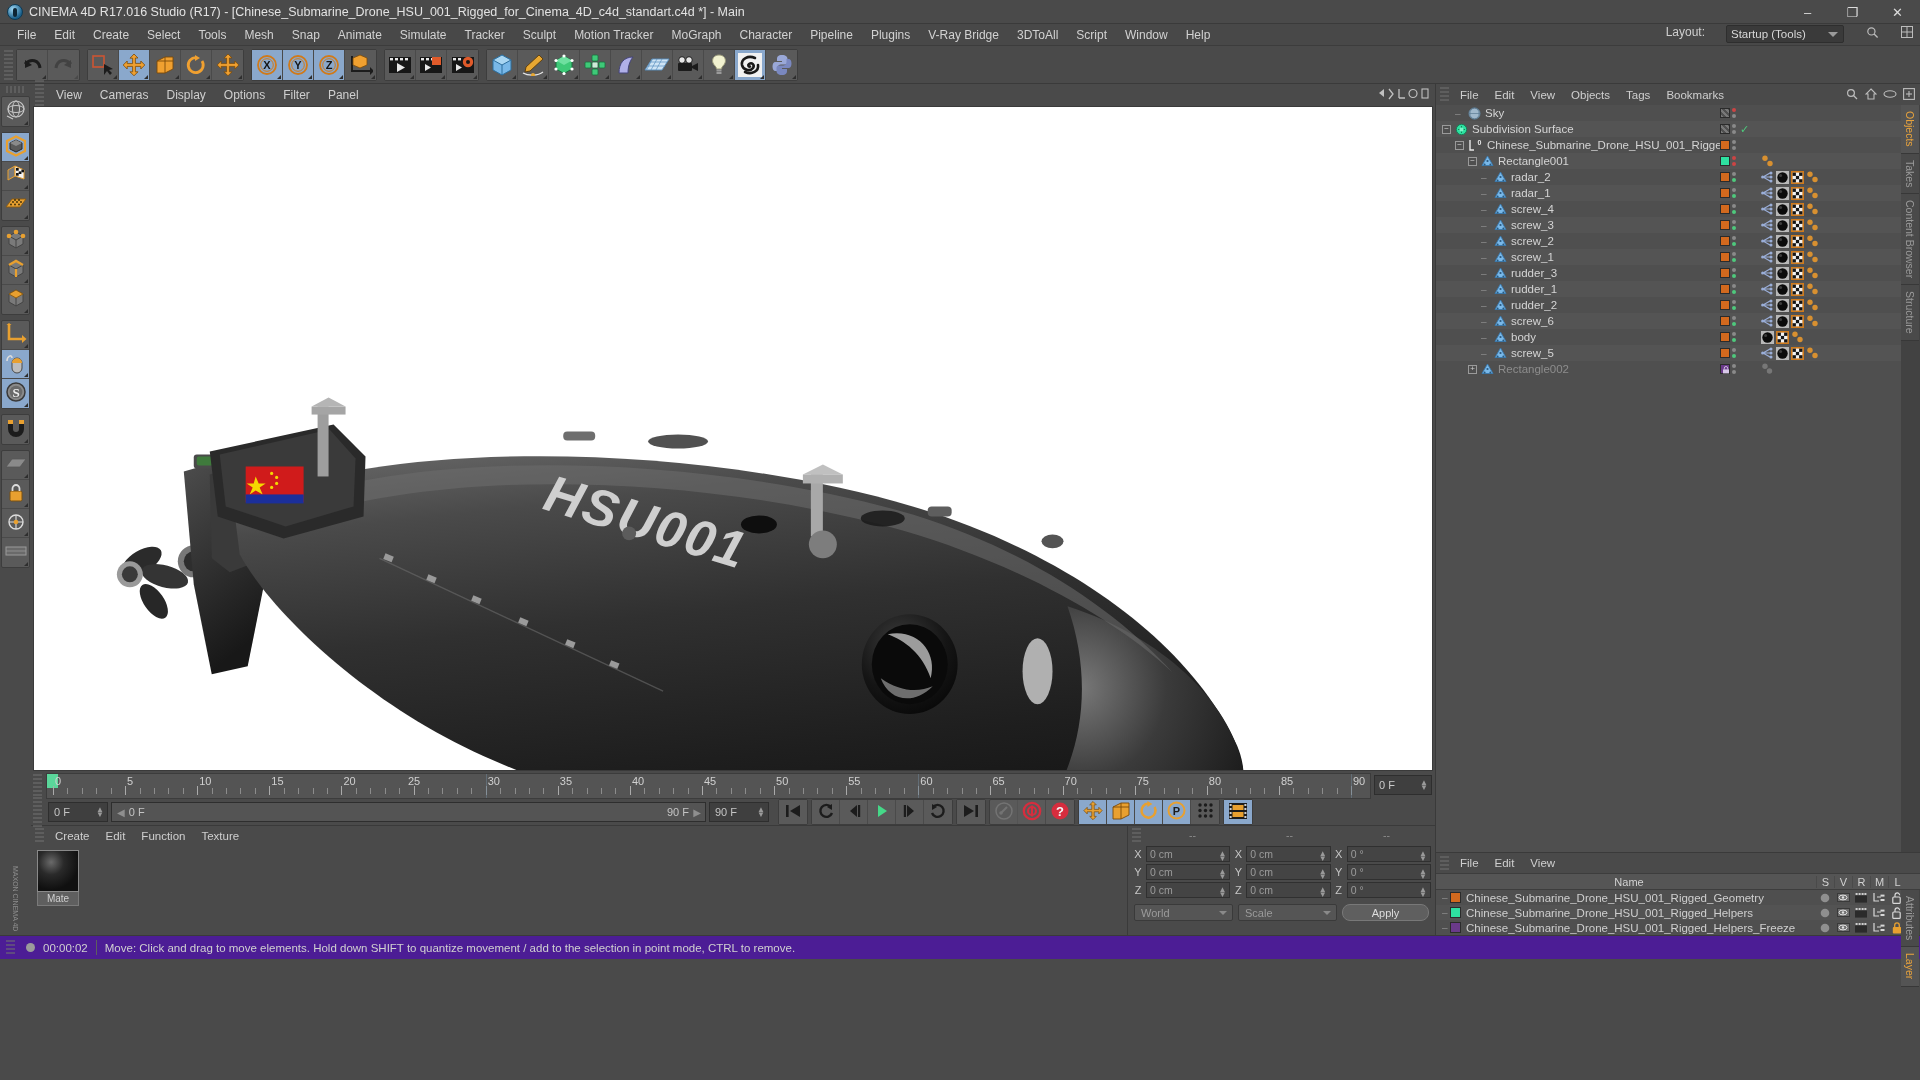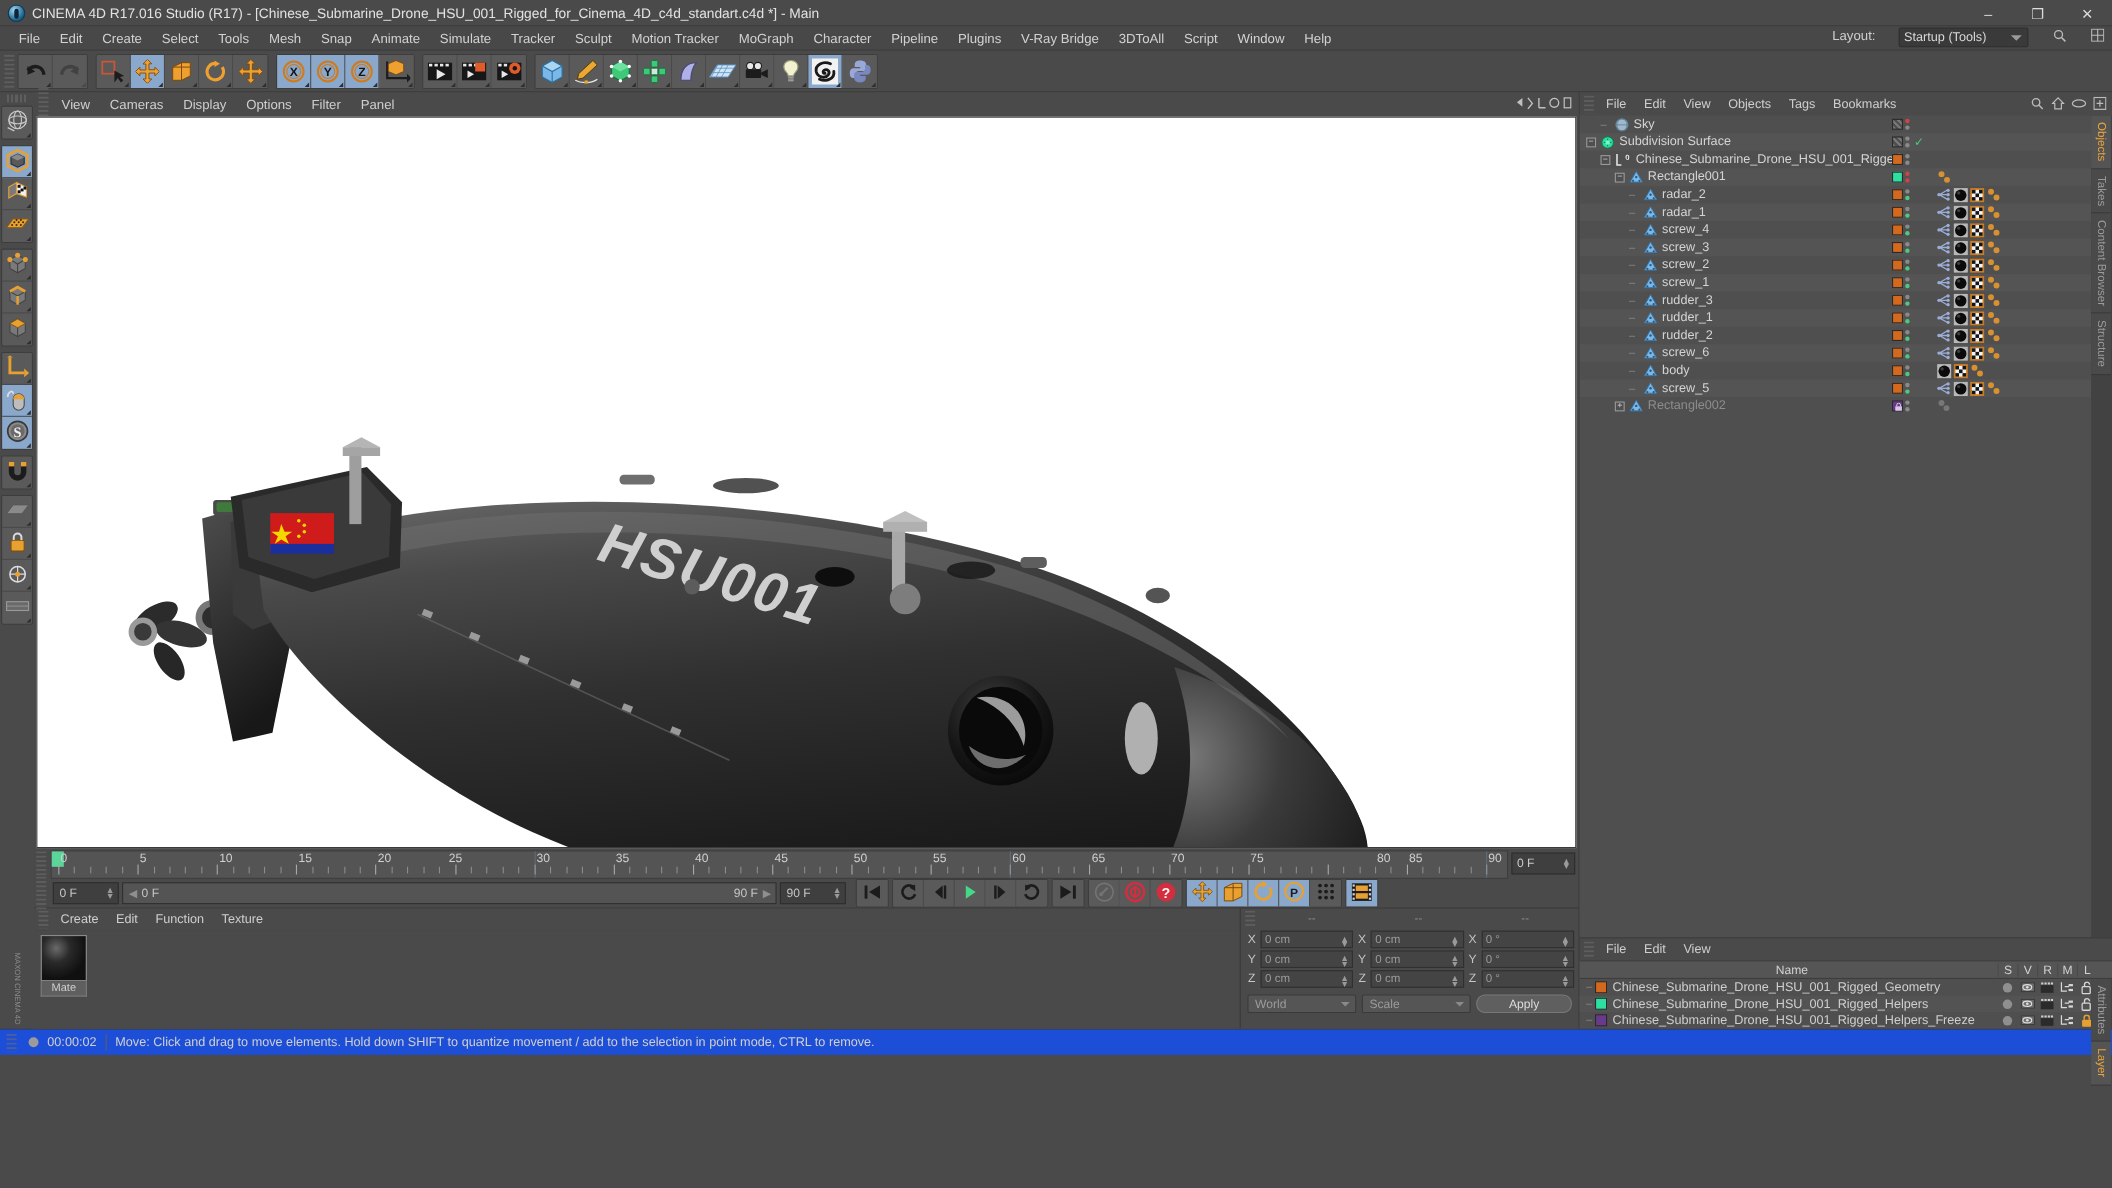--- a/index.html
+++ b/index.html
@@ -164,21 +164,21 @@
   .lmcols{height:17px;background:#555;display:flex;align-items:center;font-size:11px;
      color:#d2d2d2;border-top:1px solid #3d3d3d;border-bottom:1px solid #3d3d3d;}
   .lmcols .nmh{flex:1;padding-left:6px;text-align:center;}
   .lmcols .ch{width:18px;text-align:center;border-left:1px solid #4a4a4a;}
   .lrow{height:15px;display:flex;align-items:center;font-size:11.5px;color:#cfcfcf;position:relative;}
   .lrow.alt{background:#535353;}
   .lsw{width:11px;height:11px;margin:0 5px 0 14px;border:1px solid #2b2b2b;}
   .lcell{width:18px;display:flex;align-items:center;justify-content:center;}
 
   
-  .status { height:24px; background:#1d4ed8; border-top:1px solid #3a3a3a;
+  .status { height:24px; background:#4c1d95; border-top:1px solid #3a3a3a;
      display:flex; align-items:center; gap:8px; padding-left:6px; font-size:11.5px; color:#d0d0d0;}
   .statusdot{width:9px;height:9px;border-radius:50%;background:#9b9b9b;}
   .sep{width:1px;height:15px;background:#5e5e5e;}
 
   
   .subimg{position:absolute;inset:0;}
 </style>
 </head>
 <body>
 
@@ -906,21 +906,21 @@
             <div class="tick" style="left: 1044.4px;"></div>
             <div class="tick" style="left: 1058.82px;"></div>
             <div class="tick" style="left: 1073.24px;"></div>
             <div class="tickM" style="left: 1087.67px;"></div>
             <div class="lbl" style="left: 1087.67px;">75</div>
             <div class="tick" style="left: 1102.09px;"></div>
             <div class="tick" style="left: 1116.51px;"></div>
             <div class="tick" style="left: 1130.93px;"></div>
             <div class="tick" style="left: 1145.36px;"></div>
             <div class="tickM" style="left: 1159.78px;"></div>
-            <div class="lbl" style="left: 1159.78px; margin-left: 43px;">80</div>
+            <div class="lbl" style="left: 1159.78px;">80</div>
             <div class="tick" style="left: 1174.2px;"></div>
             <div class="tick" style="left: 1188.62px;"></div>
             <div class="tick" style="left: 1203.04px;"></div>
             <div class="tick" style="left: 1217.47px;"></div>
             <div class="tickM" style="left: 1231.89px;"></div>
             <div class="lbl" style="left: 1231.89px;">85</div>
             <div class="tick" style="left: 1246.31px;"></div>
             <div class="tick" style="left: 1260.73px;"></div>
             <div class="tick" style="left: 1275.16px;"></div>
             <div class="tick" style="left: 1289.58px;"></div>

